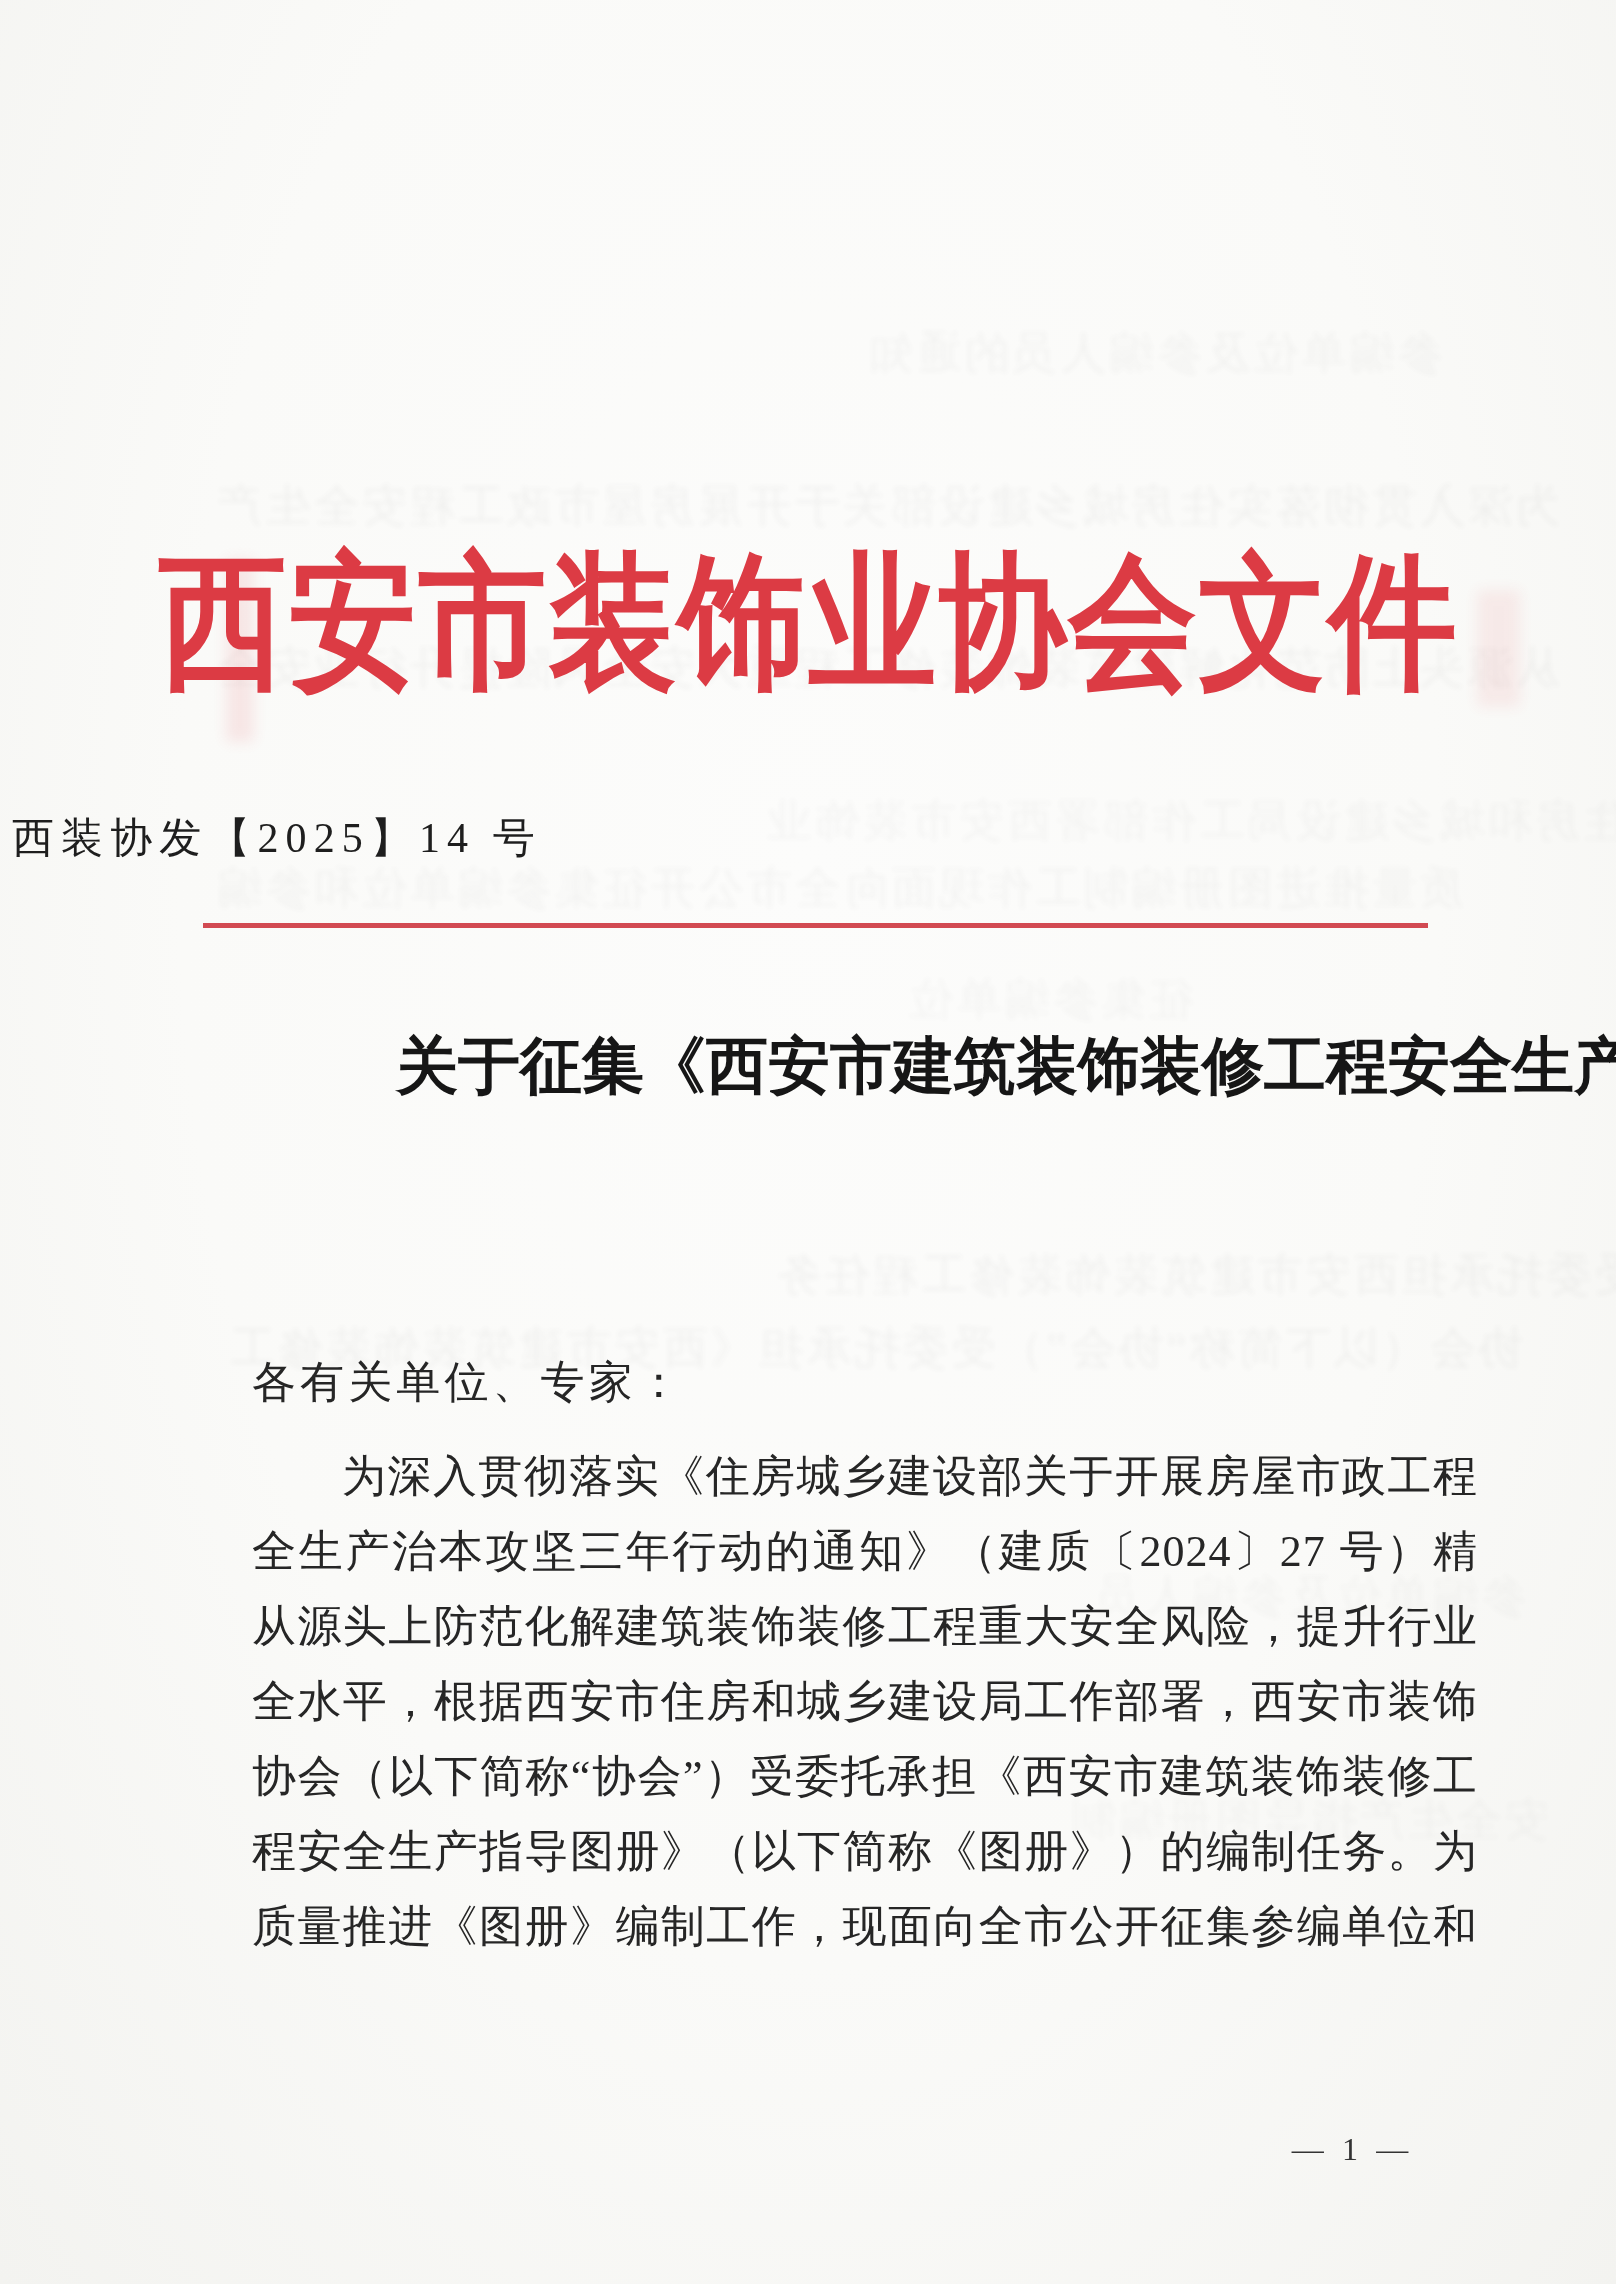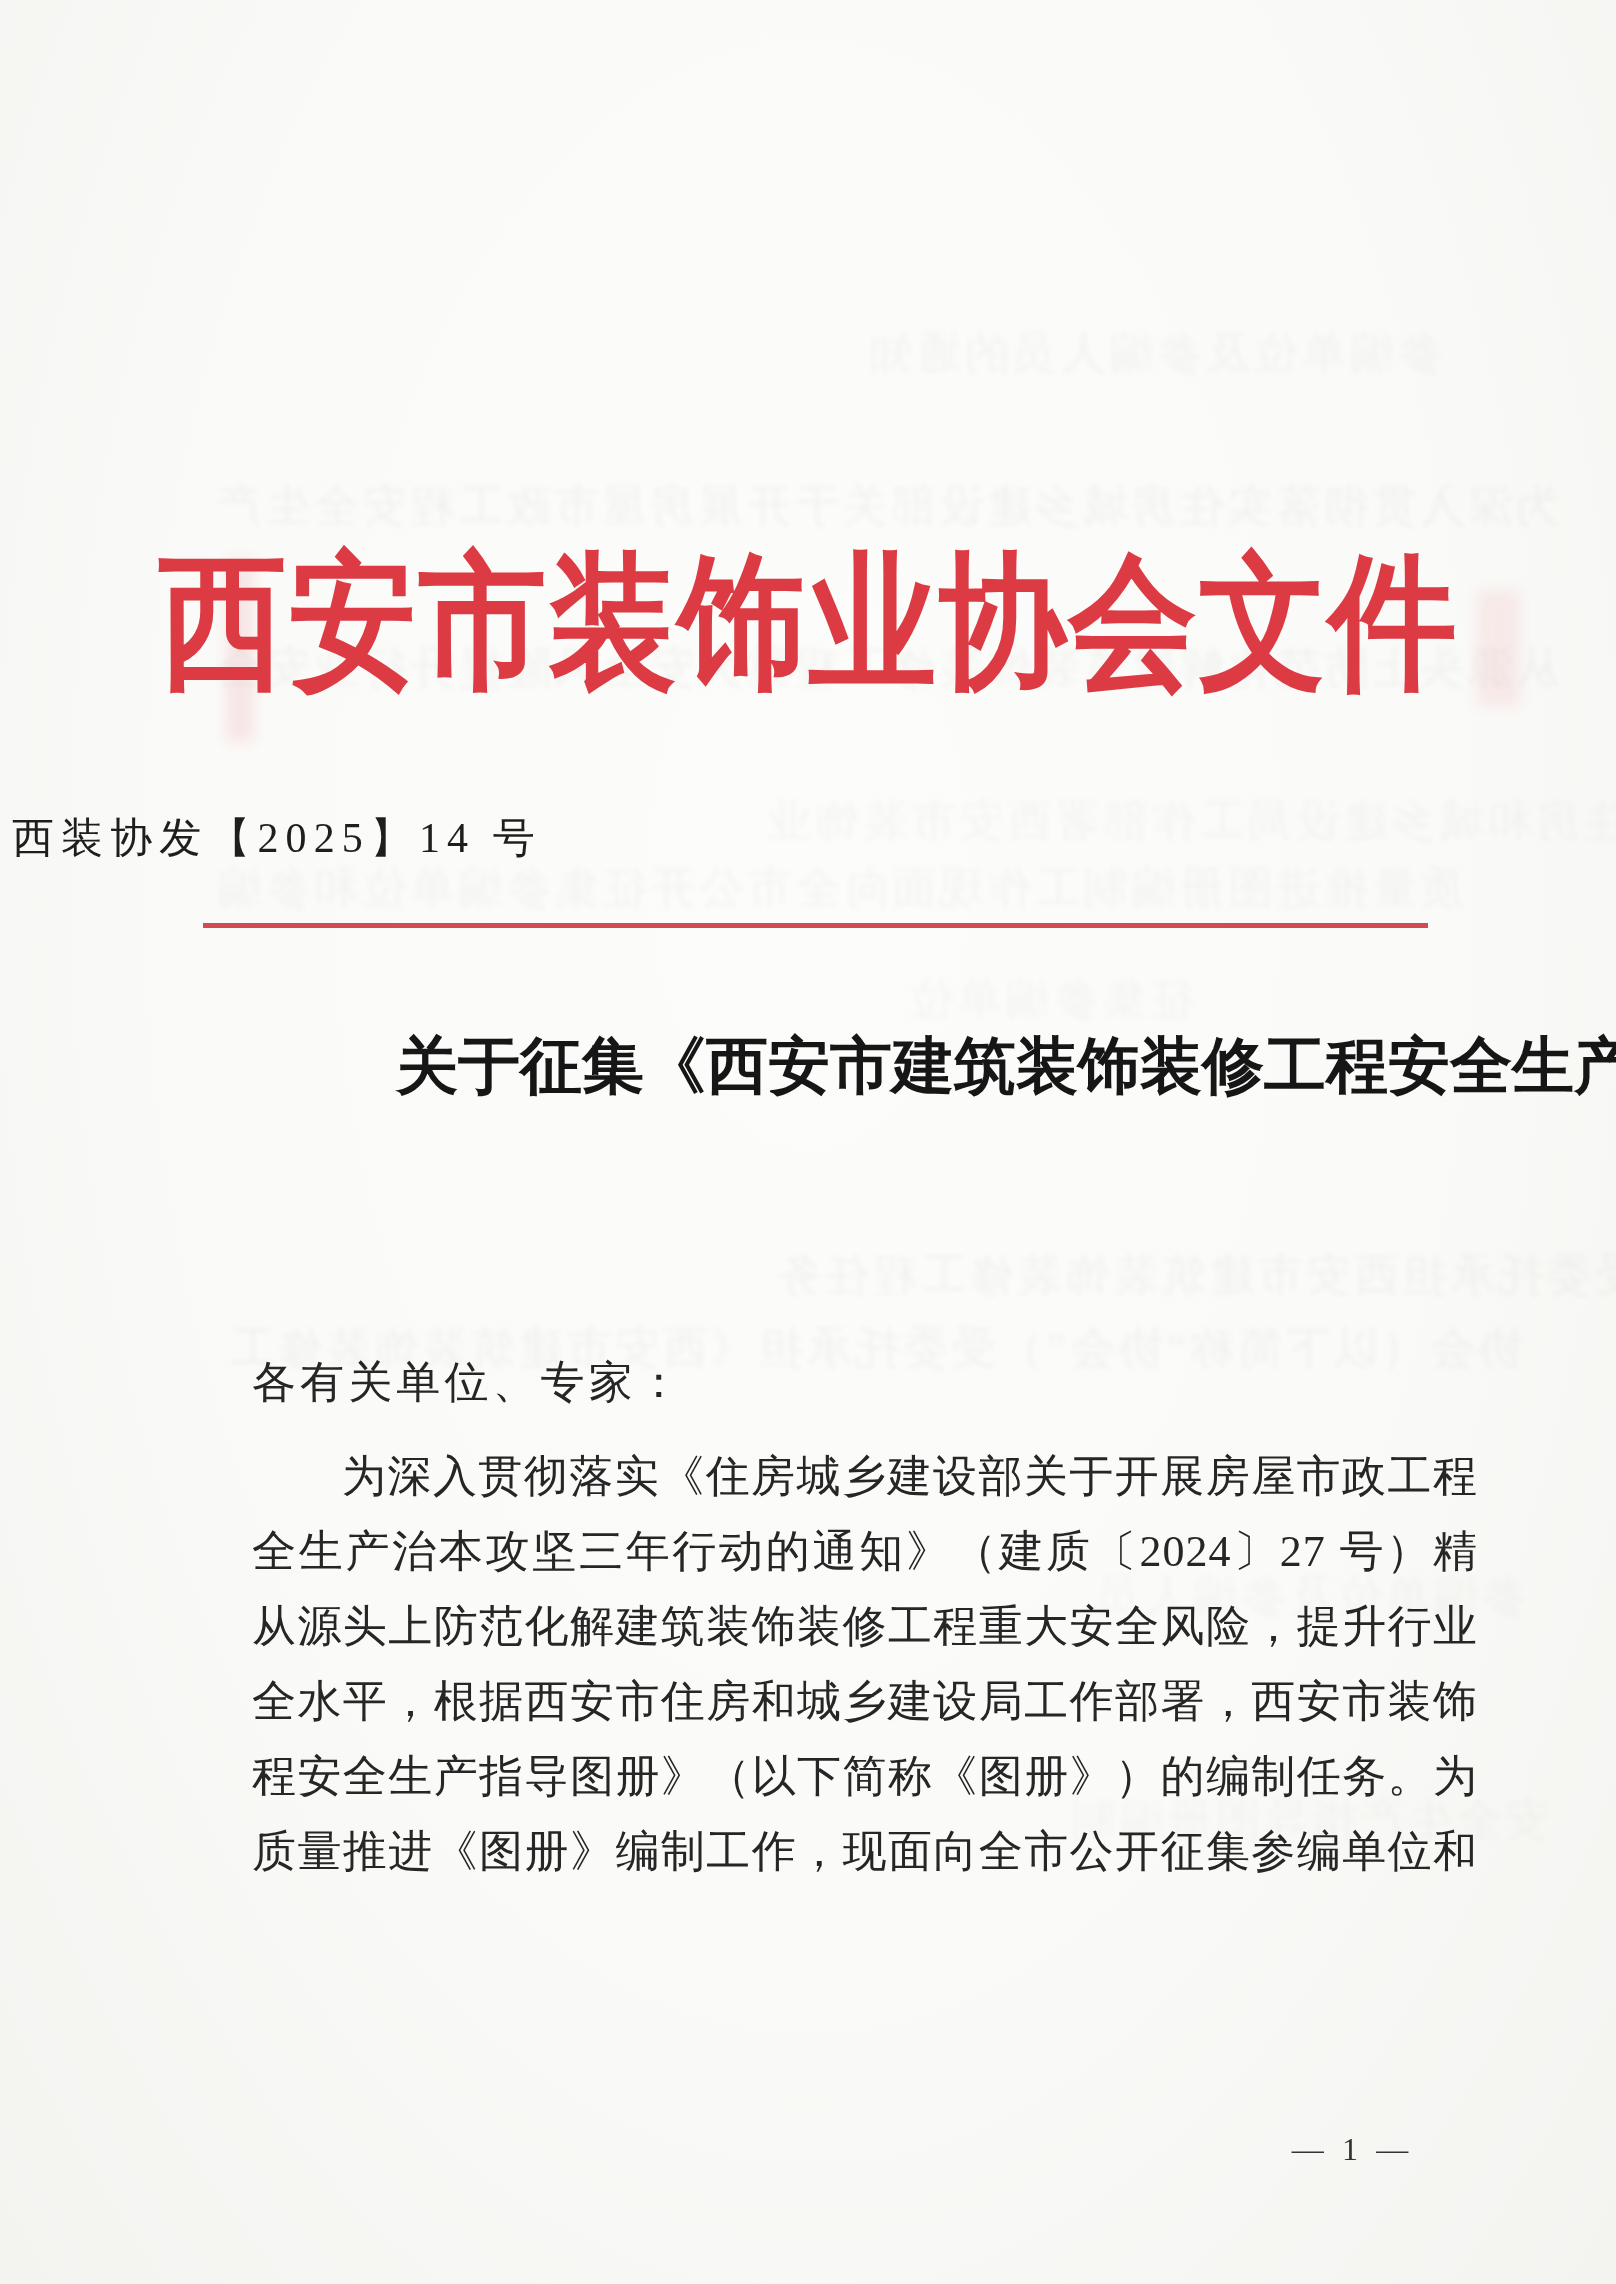--- a/index.html
+++ b/index.html
@@ -147,20 +147,21 @@
   <div class="doc-title">
     <div class="t-line">关于征集《西安市建筑装饰装修工程安全生产</div>
   </div>
 
   <div class="body-block">
     <div class="salutation">各有关单位、专家：</div>
     <div class="body-line fill indent">为深入贯彻落实《住房城乡建设部关于开展房屋市政工程安</div>
     <div class="body-line fill">全生产治本攻坚三年行动的通知》（建质〔2024〕27 号）精神，</div>
     <div class="body-line fill">从源头上防范化解建筑装饰装修工程重大安全风险，提升行业安</div>
     <div class="body-line fill">全水平，根据西安市住房和城乡建设局工作部署，西安市装饰业</div>
+    <div class="body-line fill">协会（以下简称“协会”）受委托承担《西安市建筑装饰装修工</div>
     <div class="body-line fill">程安全生产指导图册》（以下简称《图册》）的编制任务。为高</div>
     <div class="body-line fill">质量推进《图册》编制工作，现面向全市公开征集参编单位和参</div>
   </div>
 
   <div class="page-number">— 1 —</div>
 
 </div>
 
 
 </body></html>

